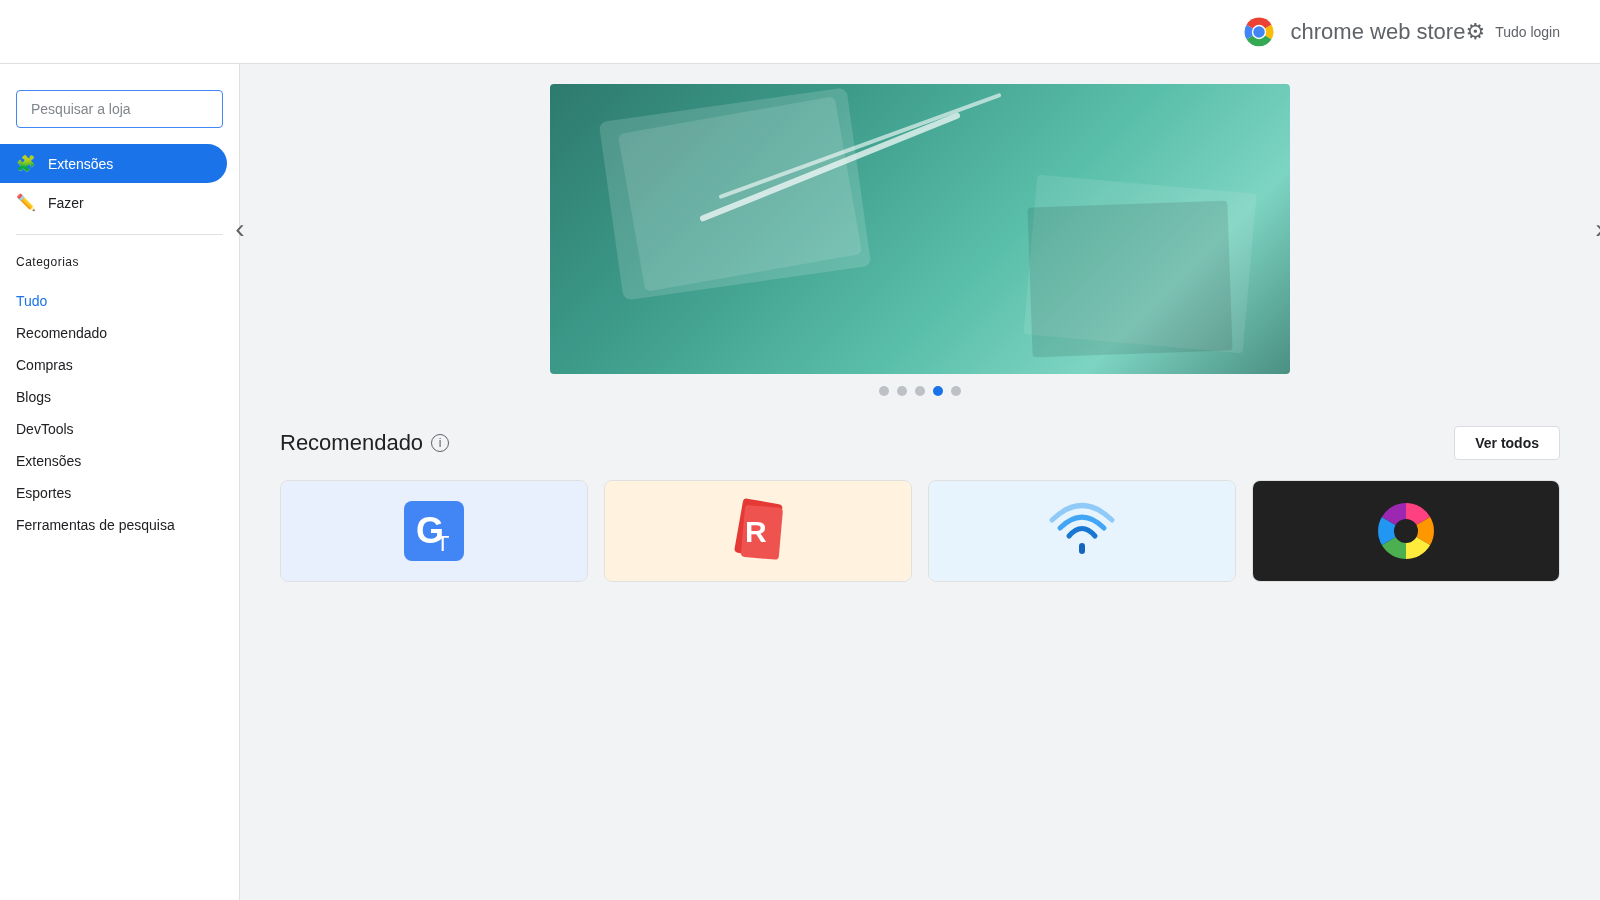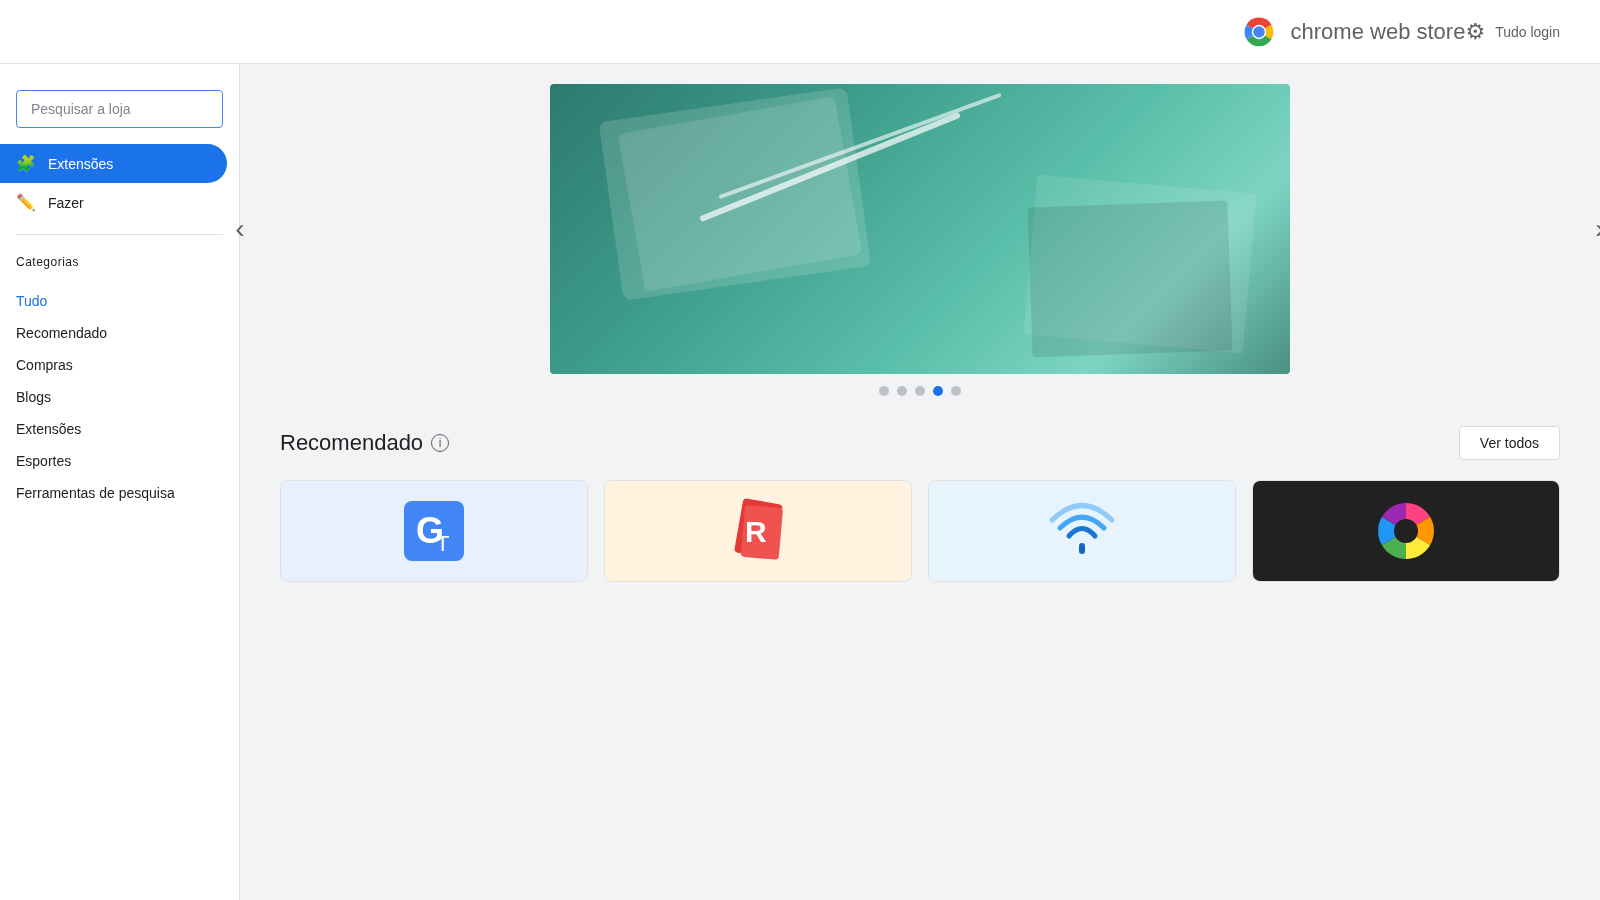--- a/index.html
+++ b/index.html
@@ -273,20 +273,21 @@
       cursor: pointer;
     }
     .ver-todos-btn {
       border: 1px solid #dadce0;
       background: #fff;
       color: #202124;
       padding: 8px 20px;
       border-radius: 4px;
       font-size: 14px;
       cursor: pointer;
+      font-weight: bold;
     }
 
     
     .cards-grid {
       display: grid;
       grid-template-columns: repeat(4, 1fr);
       gap: 16px;
     }
     .card {
       background: #fff;
@@ -380,20 +381,23 @@
         <span>Tudo</span>
       </div>
       <div class="category-item">
         <span>Recomendado</span>
       </div>
       <div class="category-item">
         <span>Compras</span>
       </div>
       <div class="category-item">
         <span>Blogs</span>
+      </div>
+      <div class="category-item">
+        <span>DevTools</span>
       </div>
       <div class="category-item">
         <span>Extensões</span>
       </div>
       <div class="category-item">
         <span>Esportes</span>
       </div>
       <div class="category-item">
         <span>Ferramentas de pesquisa</span>
       </div>

